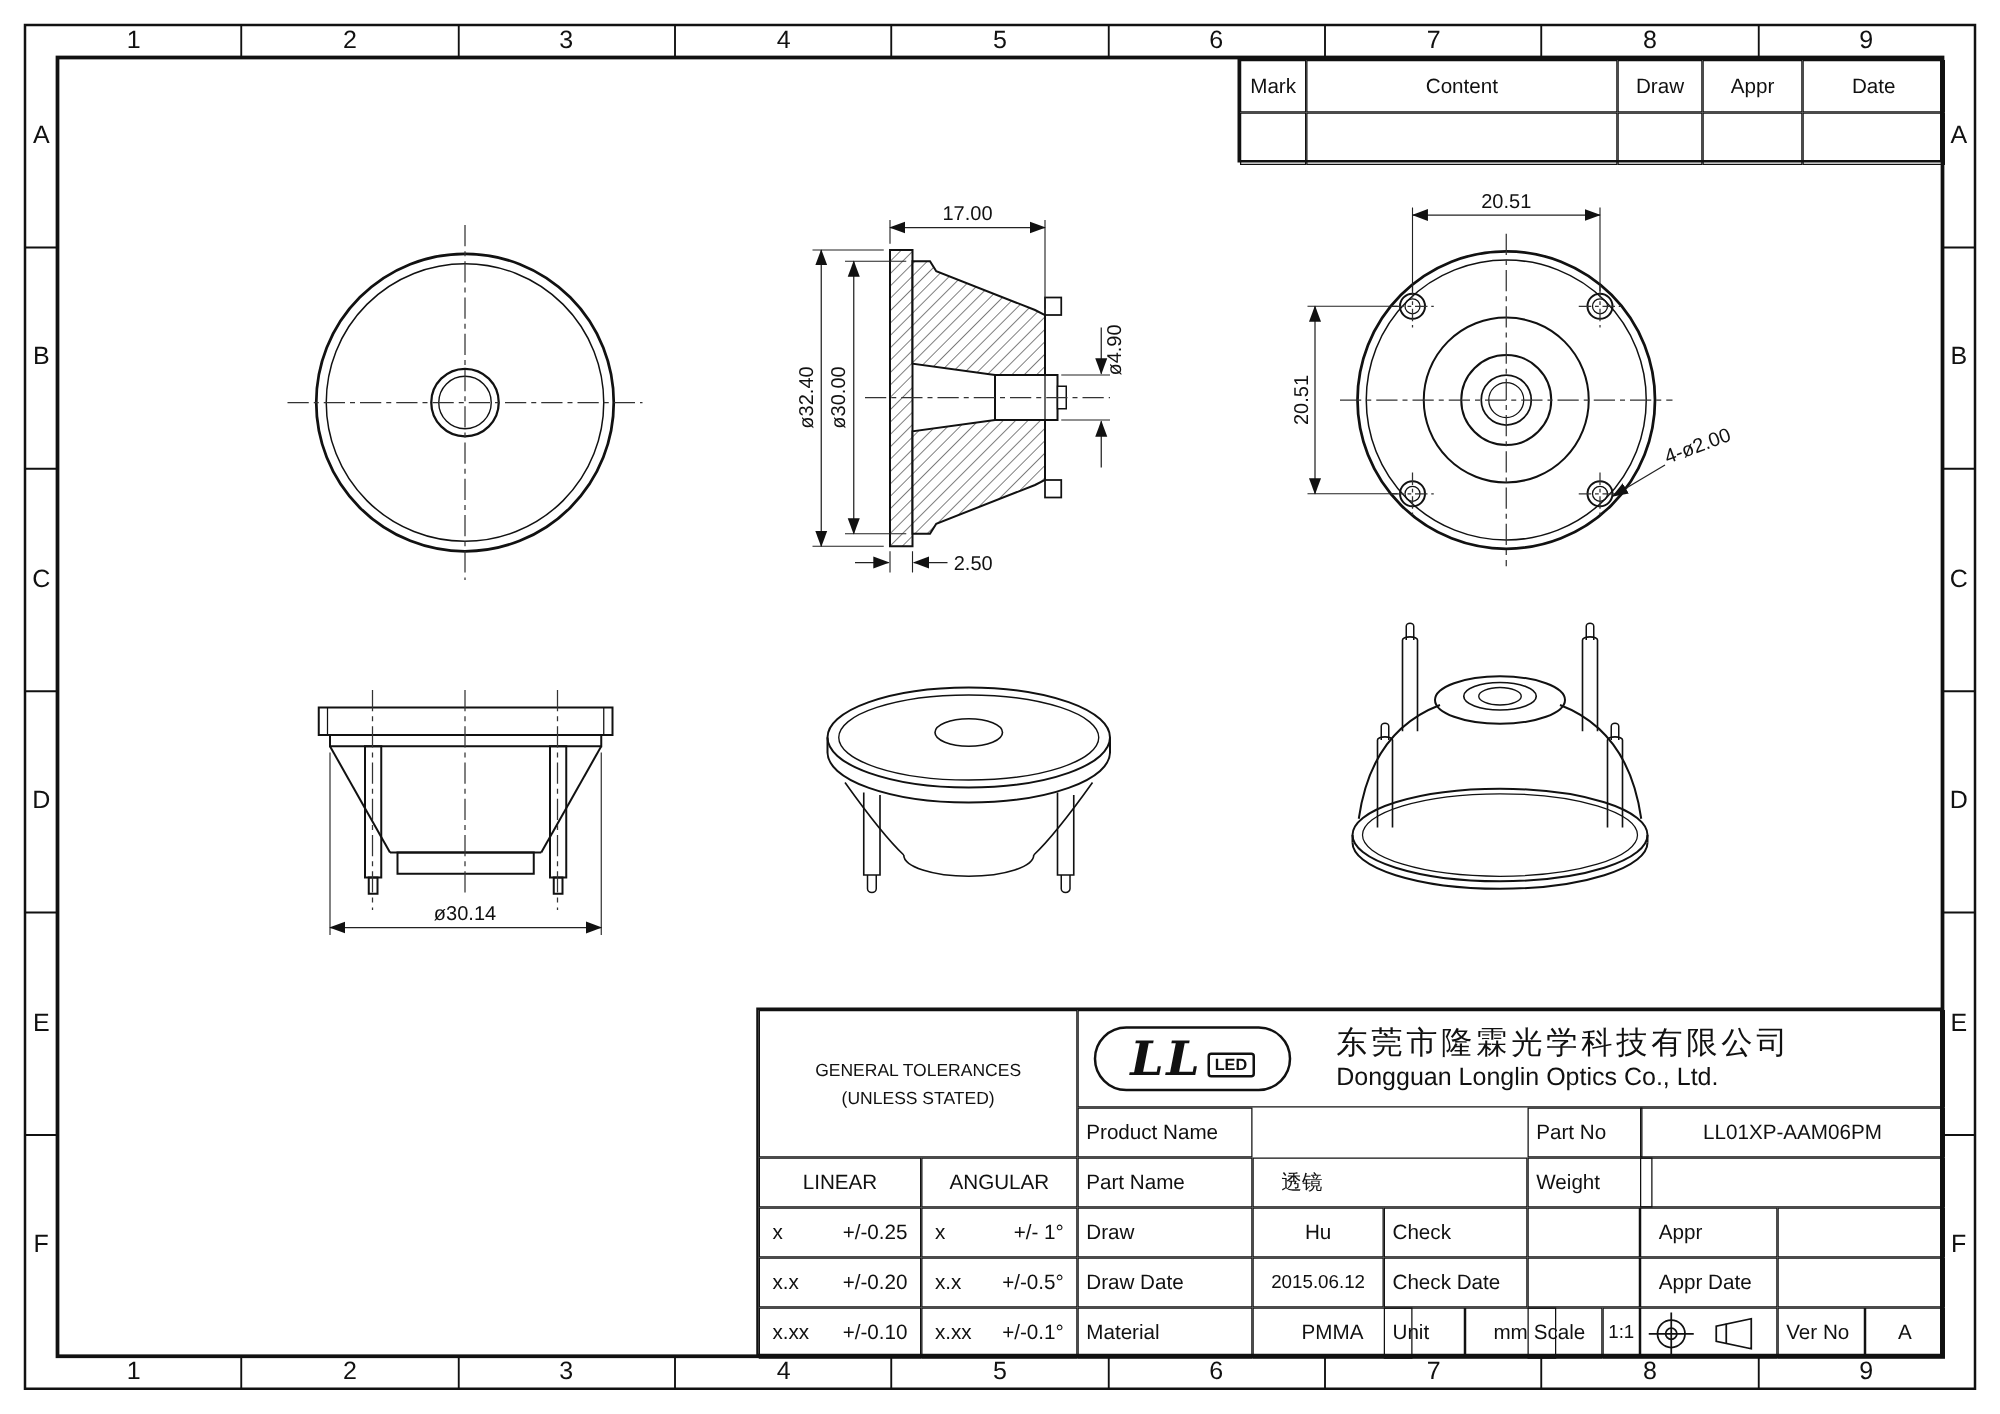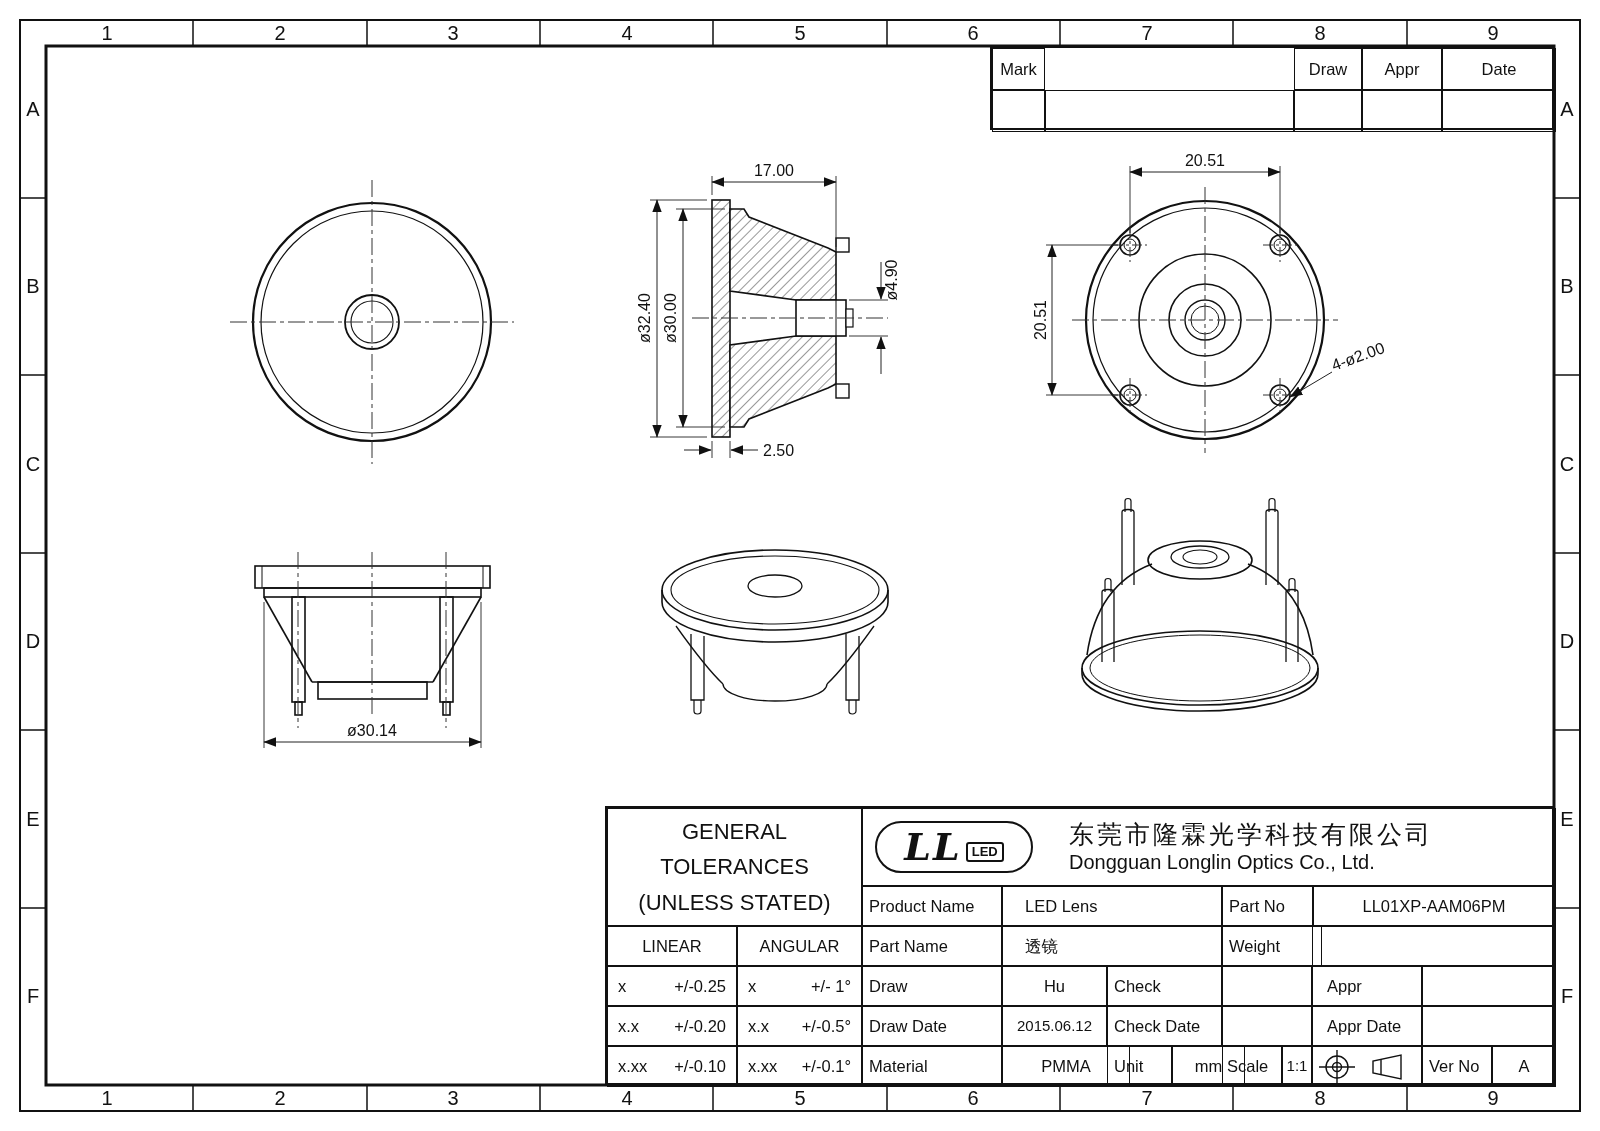--- a/index.html
+++ b/index.html
@@ -5,21 +5,21 @@
   *{margin:0;padding:0;box-sizing:border-box}
   html,body{background:#ffffff}
   body{font-family:"Liberation Sans",sans-serif}
   .sheet{position:relative;width:1600px;height:1131px;background:#fff;color:#111;overflow:hidden}
   svg.draw{position:absolute;left:0;top:0}
   .glabel{position:absolute;transform:translate(-50%,-50%);font-size:20px;color:#111}
   .panel{position:absolute;border:2.5px solid #111}
   .cell{position:absolute;border:1px solid #111;display:flex;align-items:center;font-size:16.5px;color:#111;padding-left:6px;line-height:1.1}
   .cell.center{justify-content:center;padding-left:0}
   .cell.between{justify-content:space-between;padding:0 10px}
-  .tol-title{flex-direction:column;justify-content:center;padding-left:0;font-size:22px;line-height:1.6;text-align:center}
+  .tol-title{flex-direction:column;justify-content:center;padding-left:0;font-size:14px;line-height:1.6;text-align:center}
   .company{display:flex;align-items:center;padding-left:12px}
   .logo{border:2.5px solid #111;border-radius:26px;height:52px;min-width:158px;display:flex;align-items:center;justify-content:center;gap:4px;padding:0 12px}
   .logo-ll{font-family:"DejaVu Serif",serif;font-style:italic;font-weight:bold;font-size:38px;letter-spacing:2px;line-height:1}
   .logo-led{border:2px solid #111;border-radius:3px;font-size:13px;font-weight:bold;padding:1px 4px;margin-top:10px}
   .cnames{margin-left:36px}
   .cname-cn{font-size:25px;letter-spacing:3px}
   .cname-en{font-size:20px;margin-top:2px}
   .dimtext{font-family:"Liberation Sans",sans-serif;font-size:16px;fill:#111}
   .cl{stroke:#333;stroke-width:1;stroke-dasharray:17 4 4 4;fill:none}
   .clh{stroke:#333;stroke-width:1;stroke-dasharray:10 3 3 3;fill:none}
@@ -258,20 +258,21 @@
 
   <span class="glabel" style="left:1567px;top:109px">A</span>
   <span class="glabel" style="left:1567px;top:286px">B</span>
   <span class="glabel" style="left:1567px;top:464px">C</span>
   <span class="glabel" style="left:1567px;top:641px">D</span>
   <span class="glabel" style="left:1567px;top:819px">E</span>
   <span class="glabel" style="left:1567px;top:996px">F</span>
 
   <div class="panel" style="left:990px;top:46px;width:564px;height:84px">
     <div class="cell center" style="left:0;top:0;width:53px;height:42px">Mark</div>
+    <div class="cell center" style="left:53px;top:0;width:249px;height:42px">Content</div>
     <div class="cell center" style="left:302px;top:0;width:68px;height:42px">Draw</div>
     <div class="cell center" style="left:370px;top:0;width:80px;height:42px">Appr</div>
     <div class="cell center" style="left:450px;top:0;width:114px;height:42px">Date</div>
     <div class="cell" style="left:0;top:42px;width:53px;height:42px"></div>
     <div class="cell" style="left:53px;top:42px;width:249px;height:42px"></div>
     <div class="cell" style="left:302px;top:42px;width:68px;height:42px"></div>
     <div class="cell" style="left:370px;top:42px;width:80px;height:42px"></div>
     <div class="cell" style="left:450px;top:42px;width:114px;height:42px"></div>
   </div>
 
@@ -314,21 +315,20 @@
         <span class="logo-ll">LL</span>
         <span class="logo-led">LED</span>
       </div>
       <div class="cnames">
         <div class="cname-cn">东莞市隆霖光学科技有限公司</div>
         <div class="cname-en">Dongguan Longlin Optics Co., Ltd.</div>
       </div>
     </div>
 
     <div class="cell" style="left:255px;top:78px;width:140px;height:40px">Product Name</div>
-    <div class="cell" style="left:395px;top:78px;width:220px;height:40px;padding-left:22px">LED Lens</div>
     <div class="cell" style="left:615px;top:78px;width:92px;height:40px">Part No</div>
     <div class="cell center" style="left:705px;top:78px;width:244px;height:40px">LL01XP-AAM06PM</div>
 
     <div class="cell" style="left:255px;top:118px;width:140px;height:40px">Part Name</div>
     <div class="cell" style="left:395px;top:118px;width:220px;height:40px;padding-left:22px">透镜</div>
     <div class="cell" style="left:615px;top:118px;width:100px;height:40px">Weight</div>
     <div class="cell" style="left:705px;top:118px;width:244px;height:40px"></div>
 
     <div class="cell" style="left:255px;top:158px;width:140px;height:40px">Draw</div>
     <div class="cell center" style="left:395px;top:158px;width:105px;height:40px">Hu</div>

